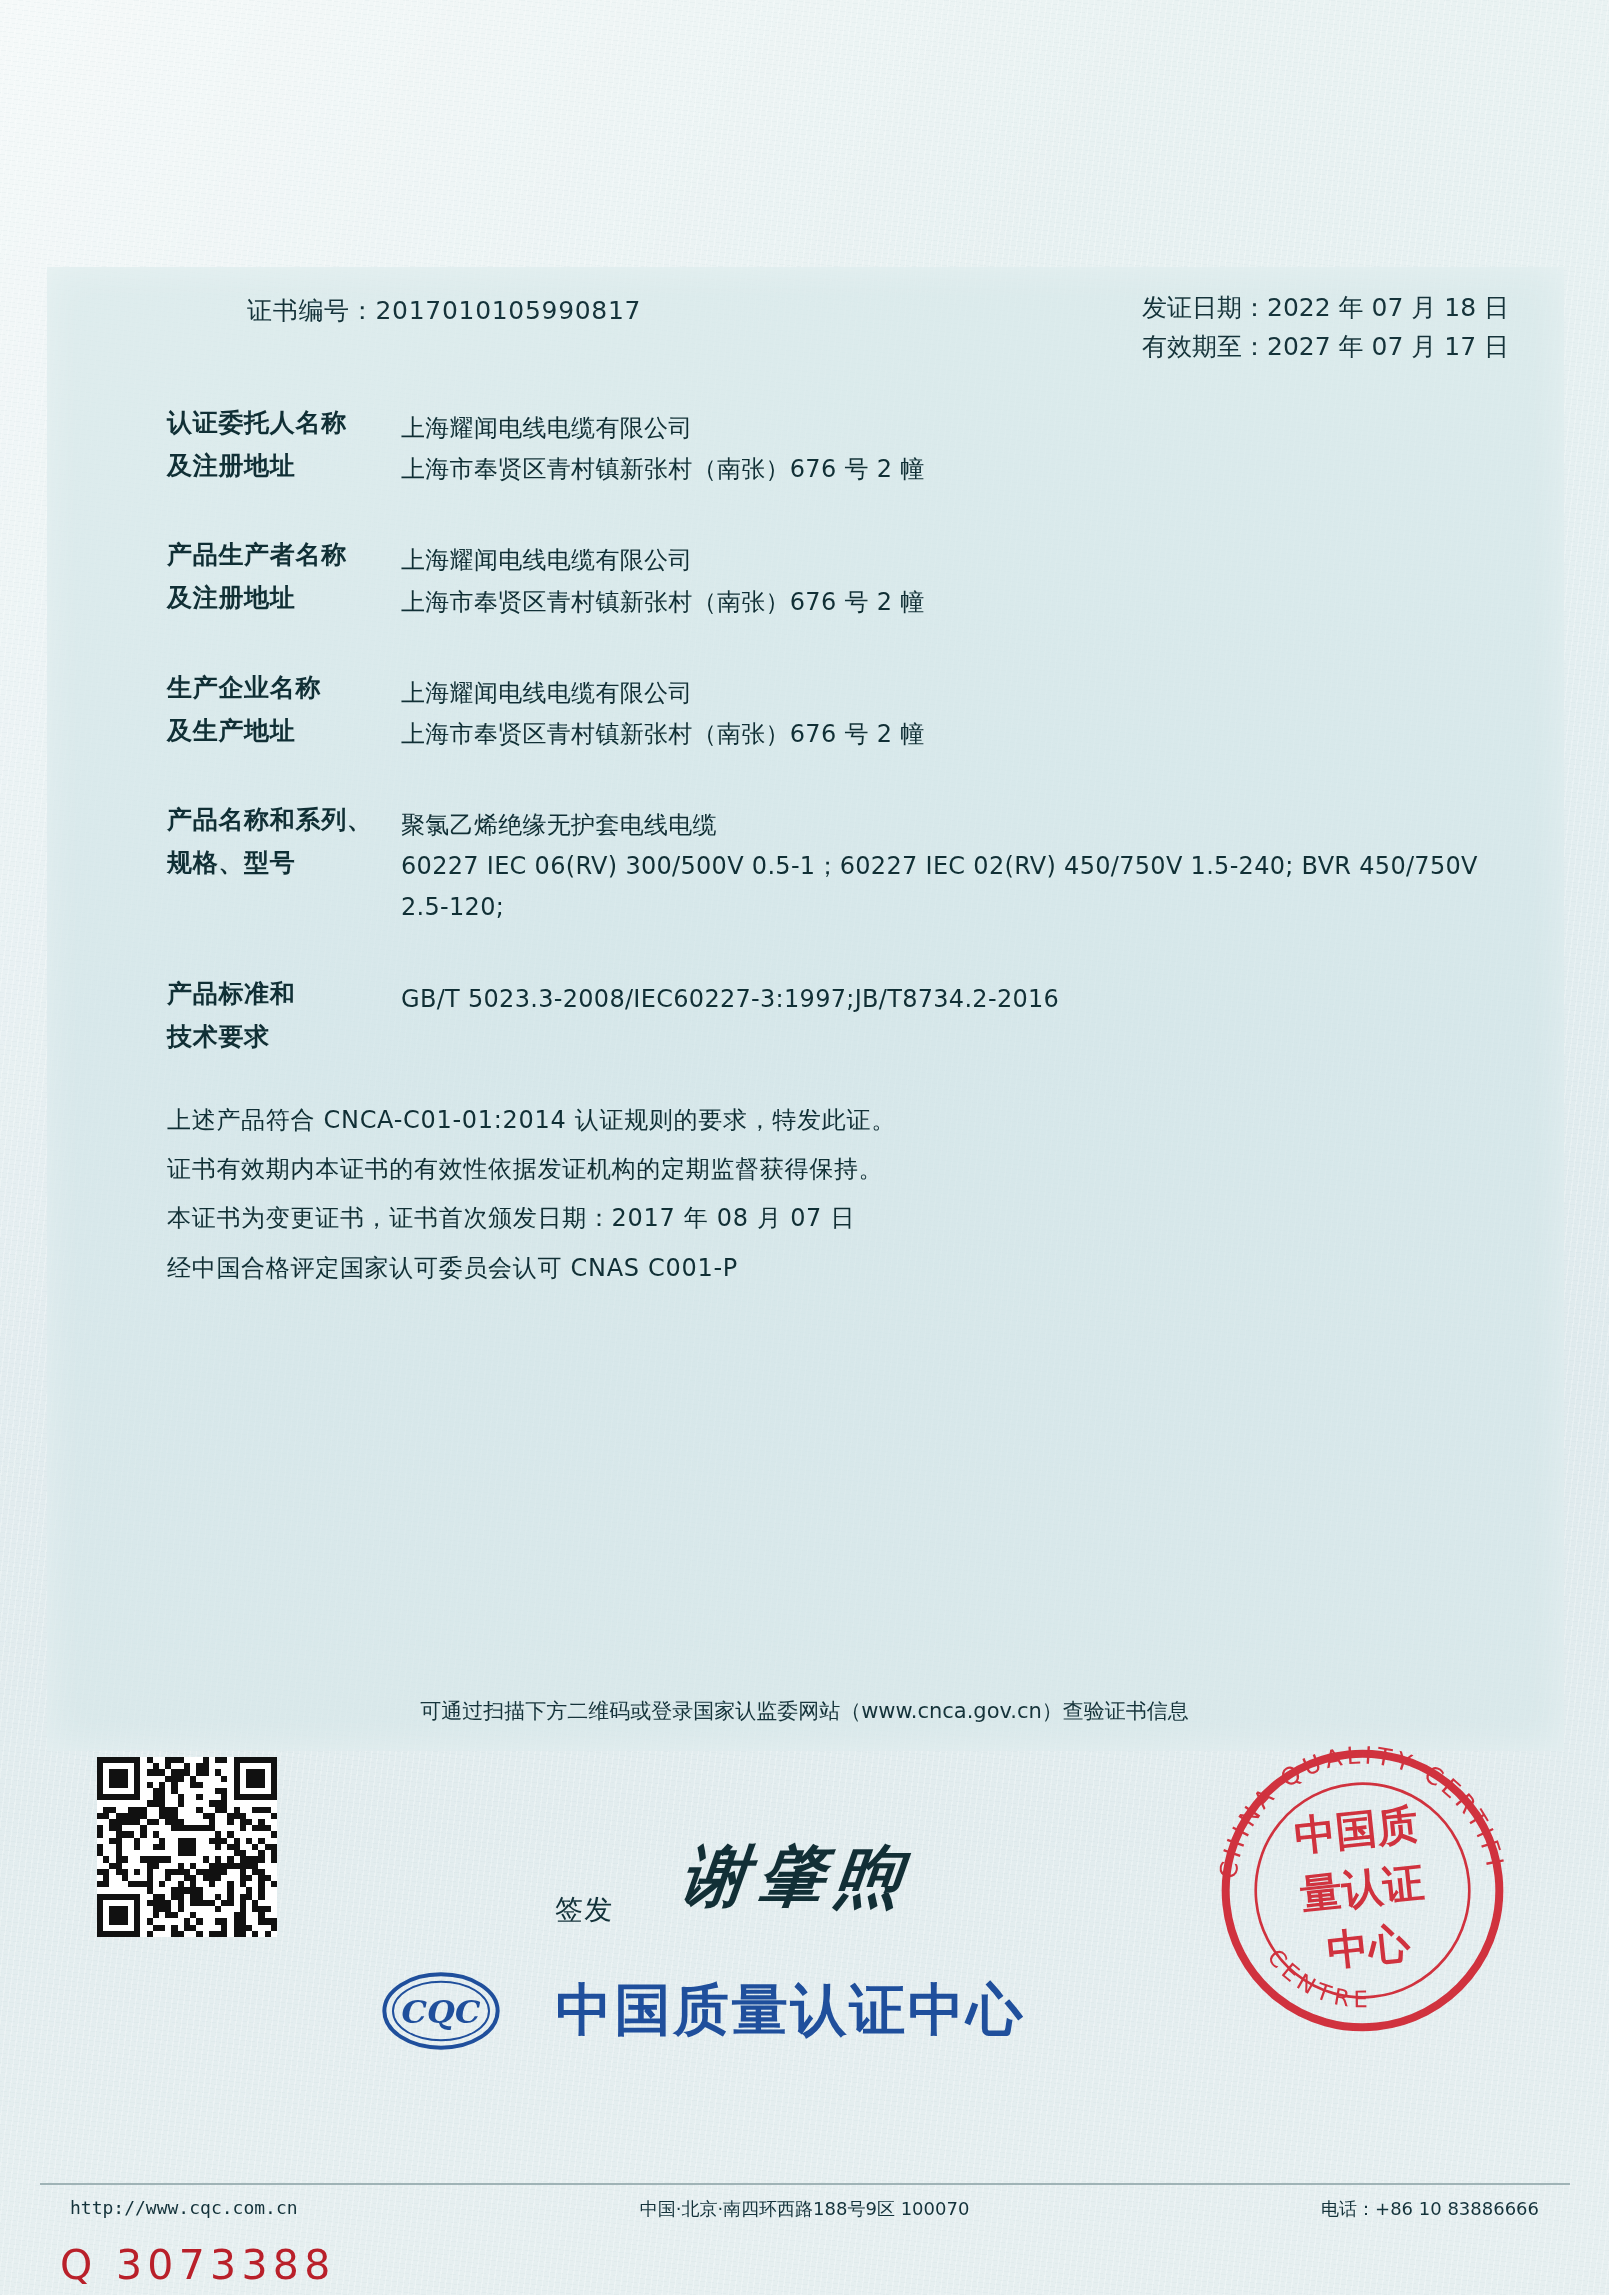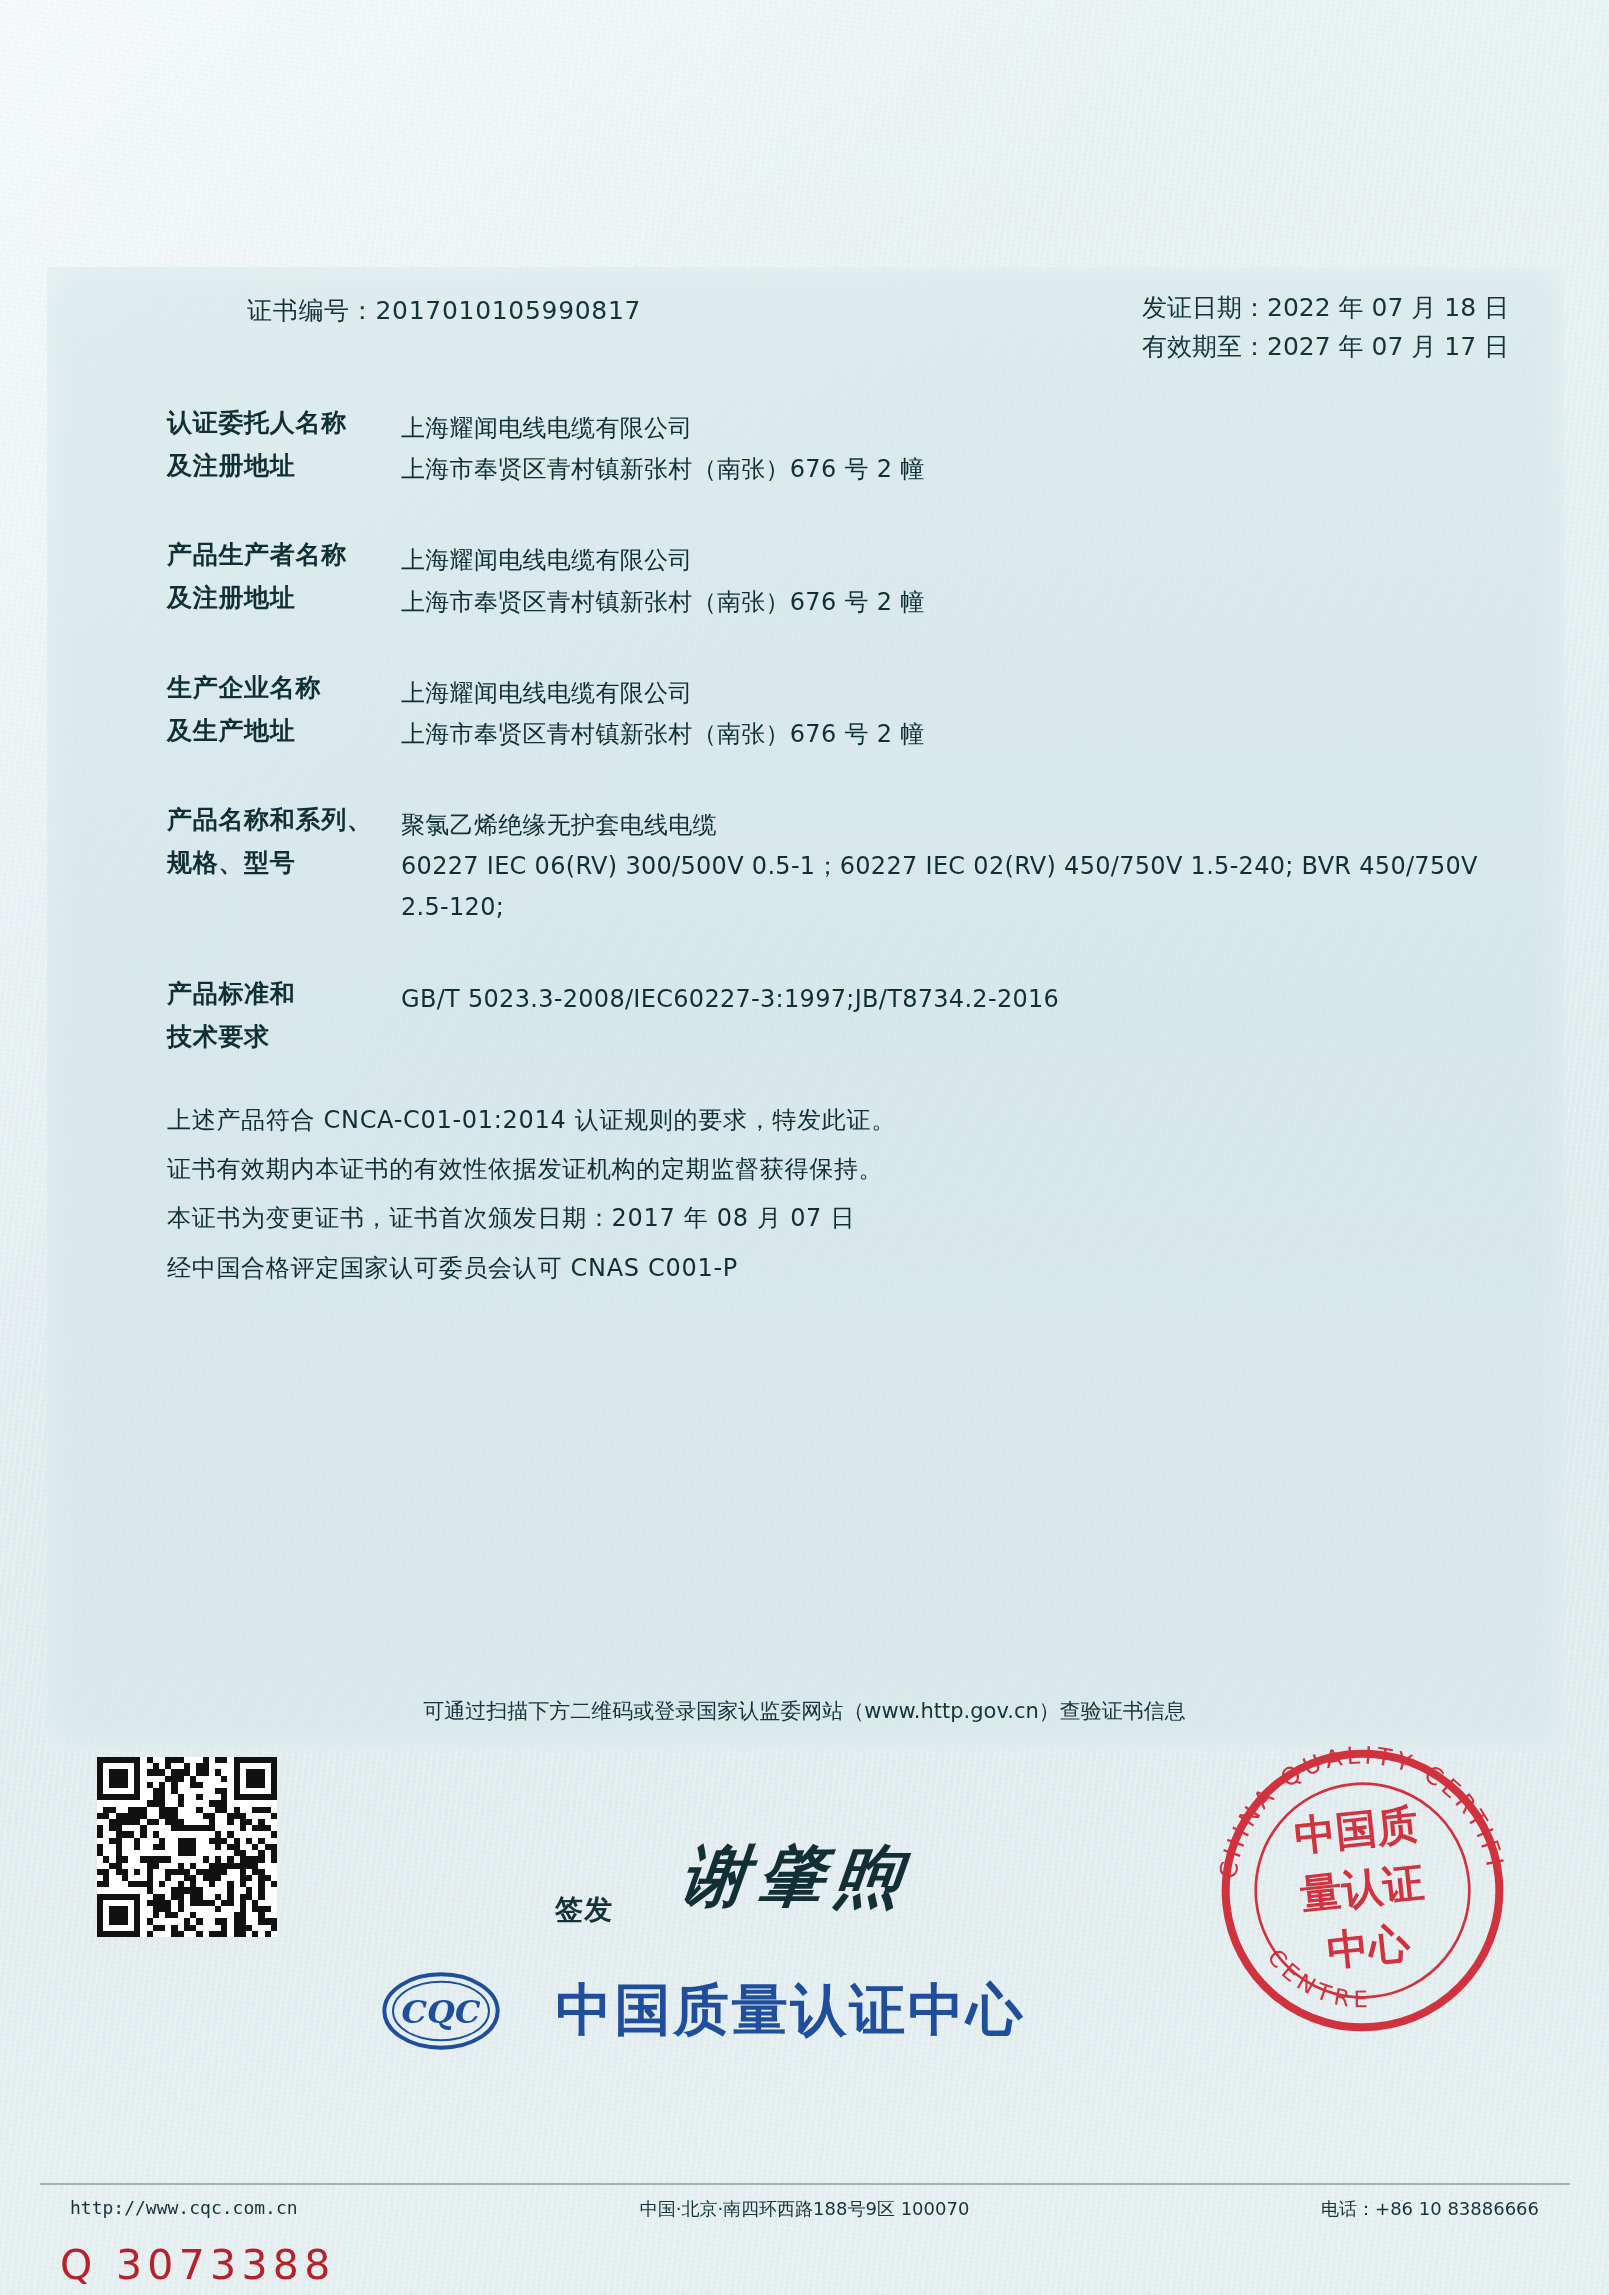--- a/index.html
+++ b/index.html
@@ -163,21 +163,20 @@
 
   
   .sign-label {
     position: absolute;
     left: 555px;
     top: 1891px;
     font-family: "DejaVu Sans", sans-serif;
     font-size: 28px;
     color: #13323a;
     letter-spacing: 1.3px;
-    font-weight: bold;
   }
   .signature {
     position: absolute;
     left: 681px;
     top: 1831px;
     font-family: "DejaVu Serif", serif;
     font-size: 67px;
     font-weight: bold;
     font-style: italic;
     color: #122f36;
@@ -342,21 +341,21 @@
 
   </div>
 
   <div class="statements">
     <div>上述产品符合 CNCA-C01-01:2014 认证规则的要求，特发此证。</div>
     <div>证书有效期内本证书的有效性依据发证机构的定期监督获得保持。</div>
     <div>本证书为变更证书，证书首次颁发日期：2017 年 08 月 07 日</div>
     <div>经中国合格评定国家认可委员会认可 CNAS C001-P</div>
   </div>
 
-  <div class="verify-note">可通过扫描下方二维码或登录国家认监委网站（www.http.gov.cn）查验证书信息</div>
+  <div class="verify-note">可通过扫描下方二维码或登录国家认监委网站（www.cnca.gov.cn）查验证书信息</div>
 
   <div class="qr">
     <svg class="qrgrid" viewBox="0 0 29 29" shape-rendering="crispEdges">
       <rect width="29" height="29" fill="#ffffff"></rect>
       <g fill="#111111" id="qrcells">
           <rect x="0" y="0" width="1" height="1"></rect>
           <rect x="1" y="0" width="1" height="1"></rect>
           <rect x="2" y="0" width="1" height="1"></rect>
           <rect x="3" y="0" width="1" height="1"></rect>
           <rect x="4" y="0" width="1" height="1"></rect>

